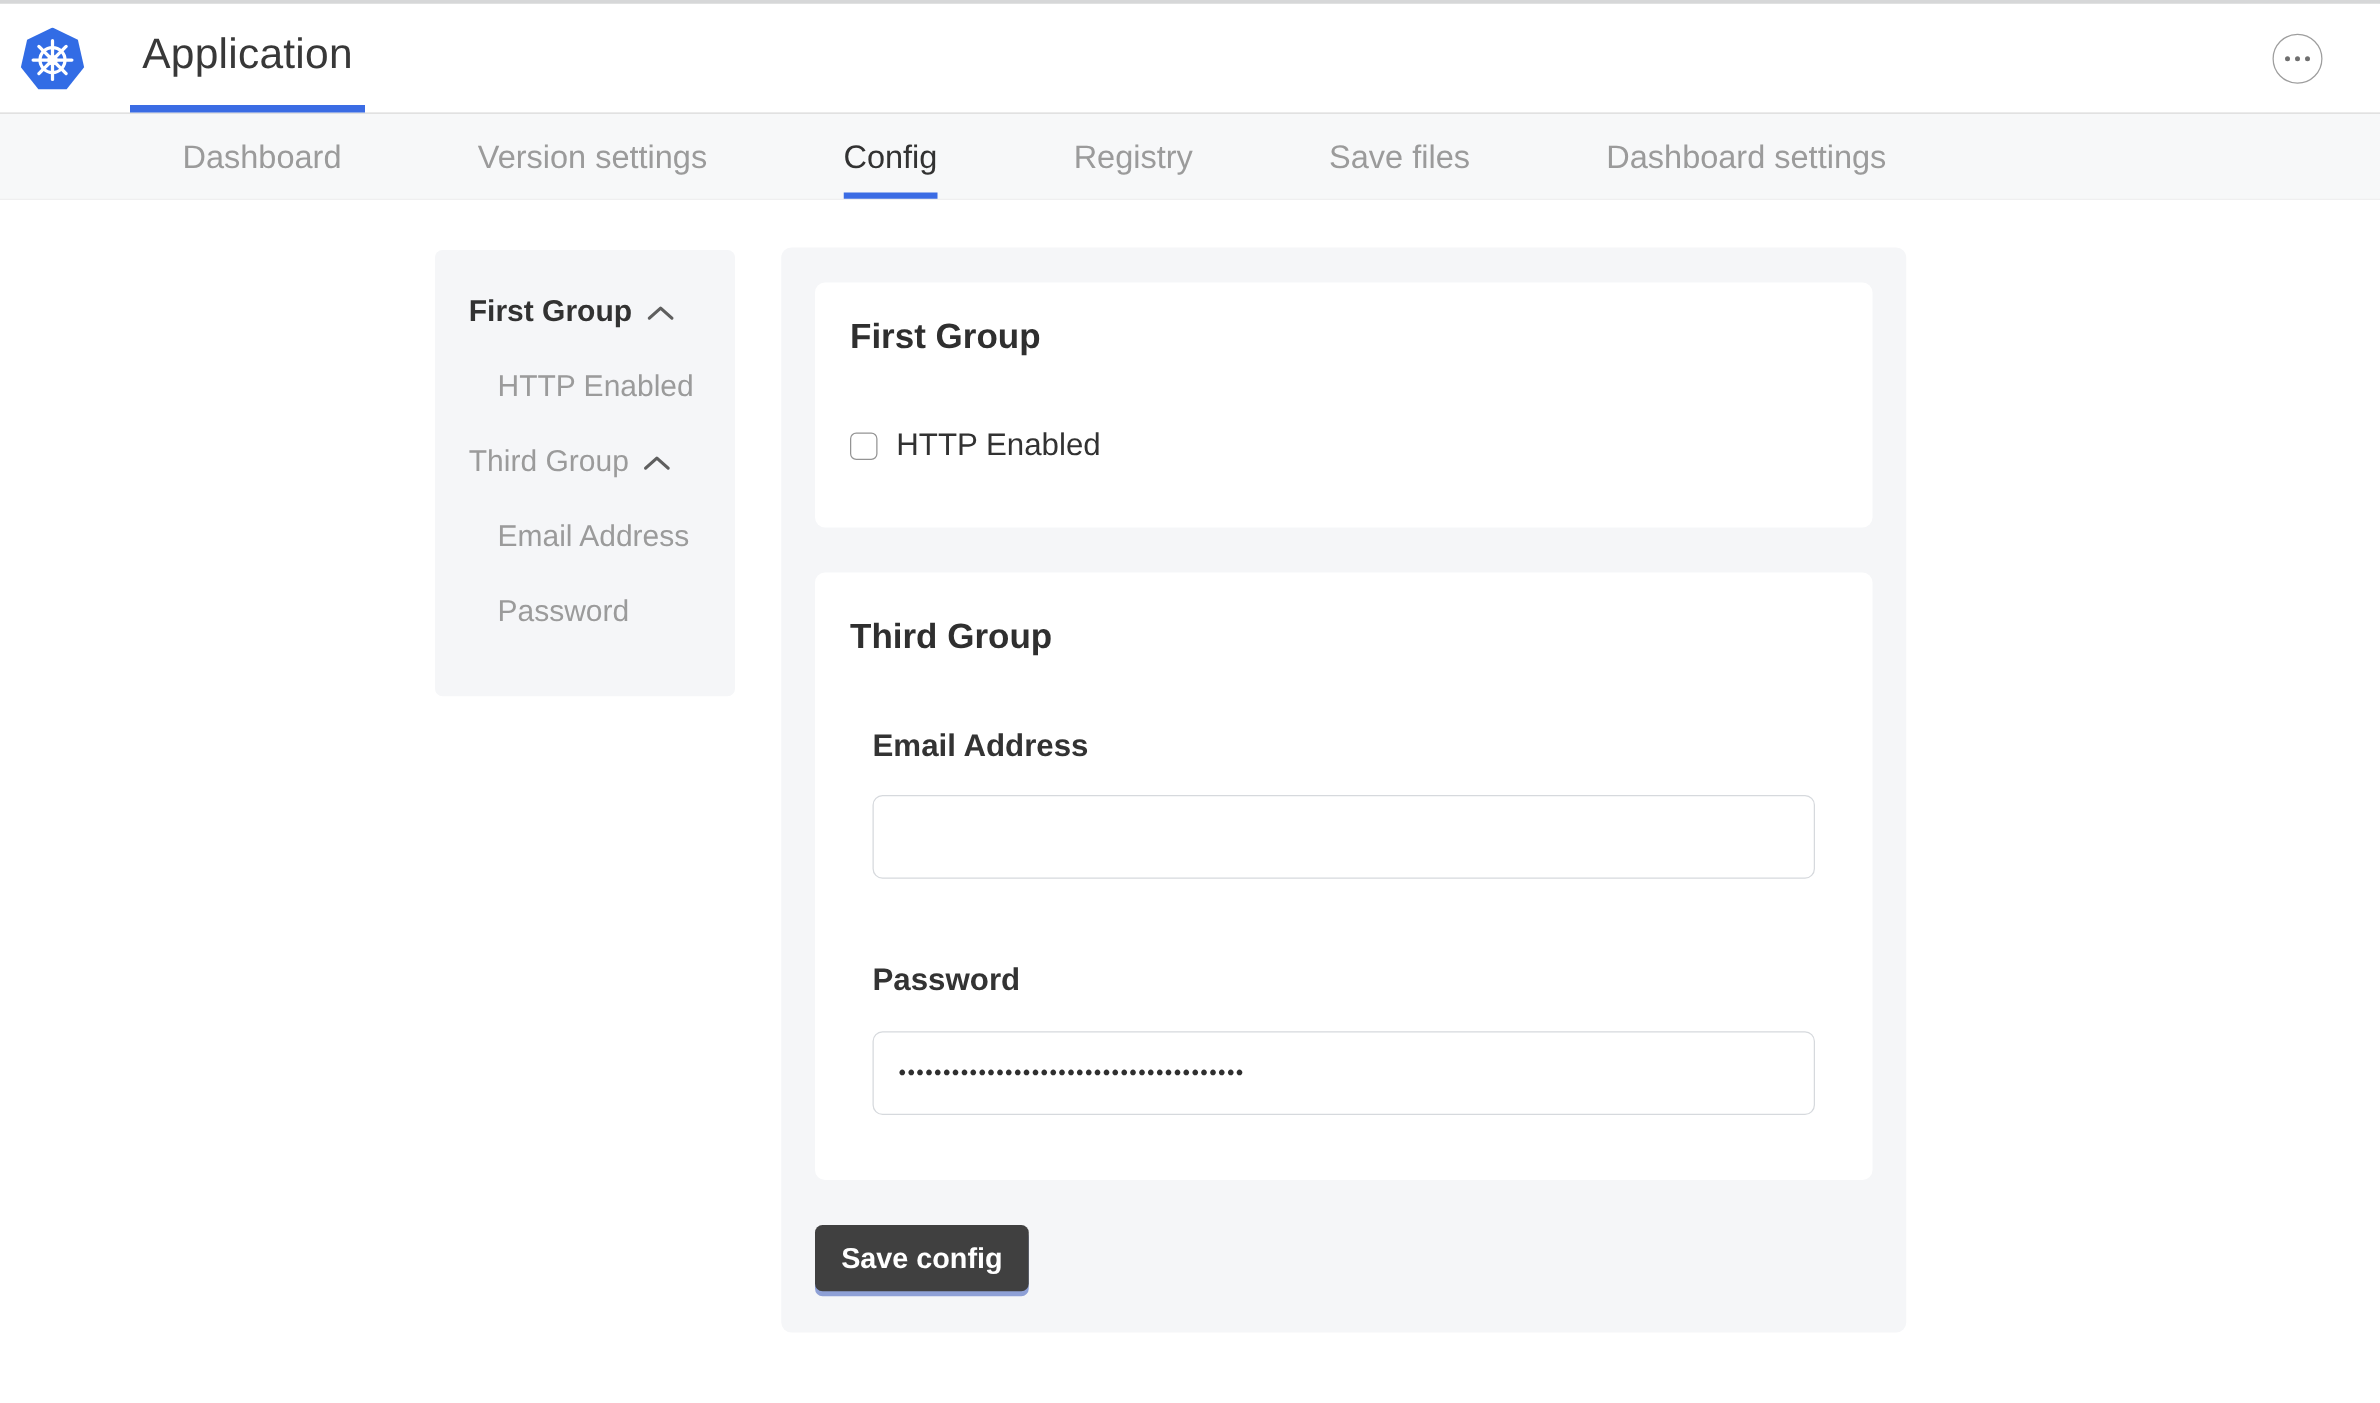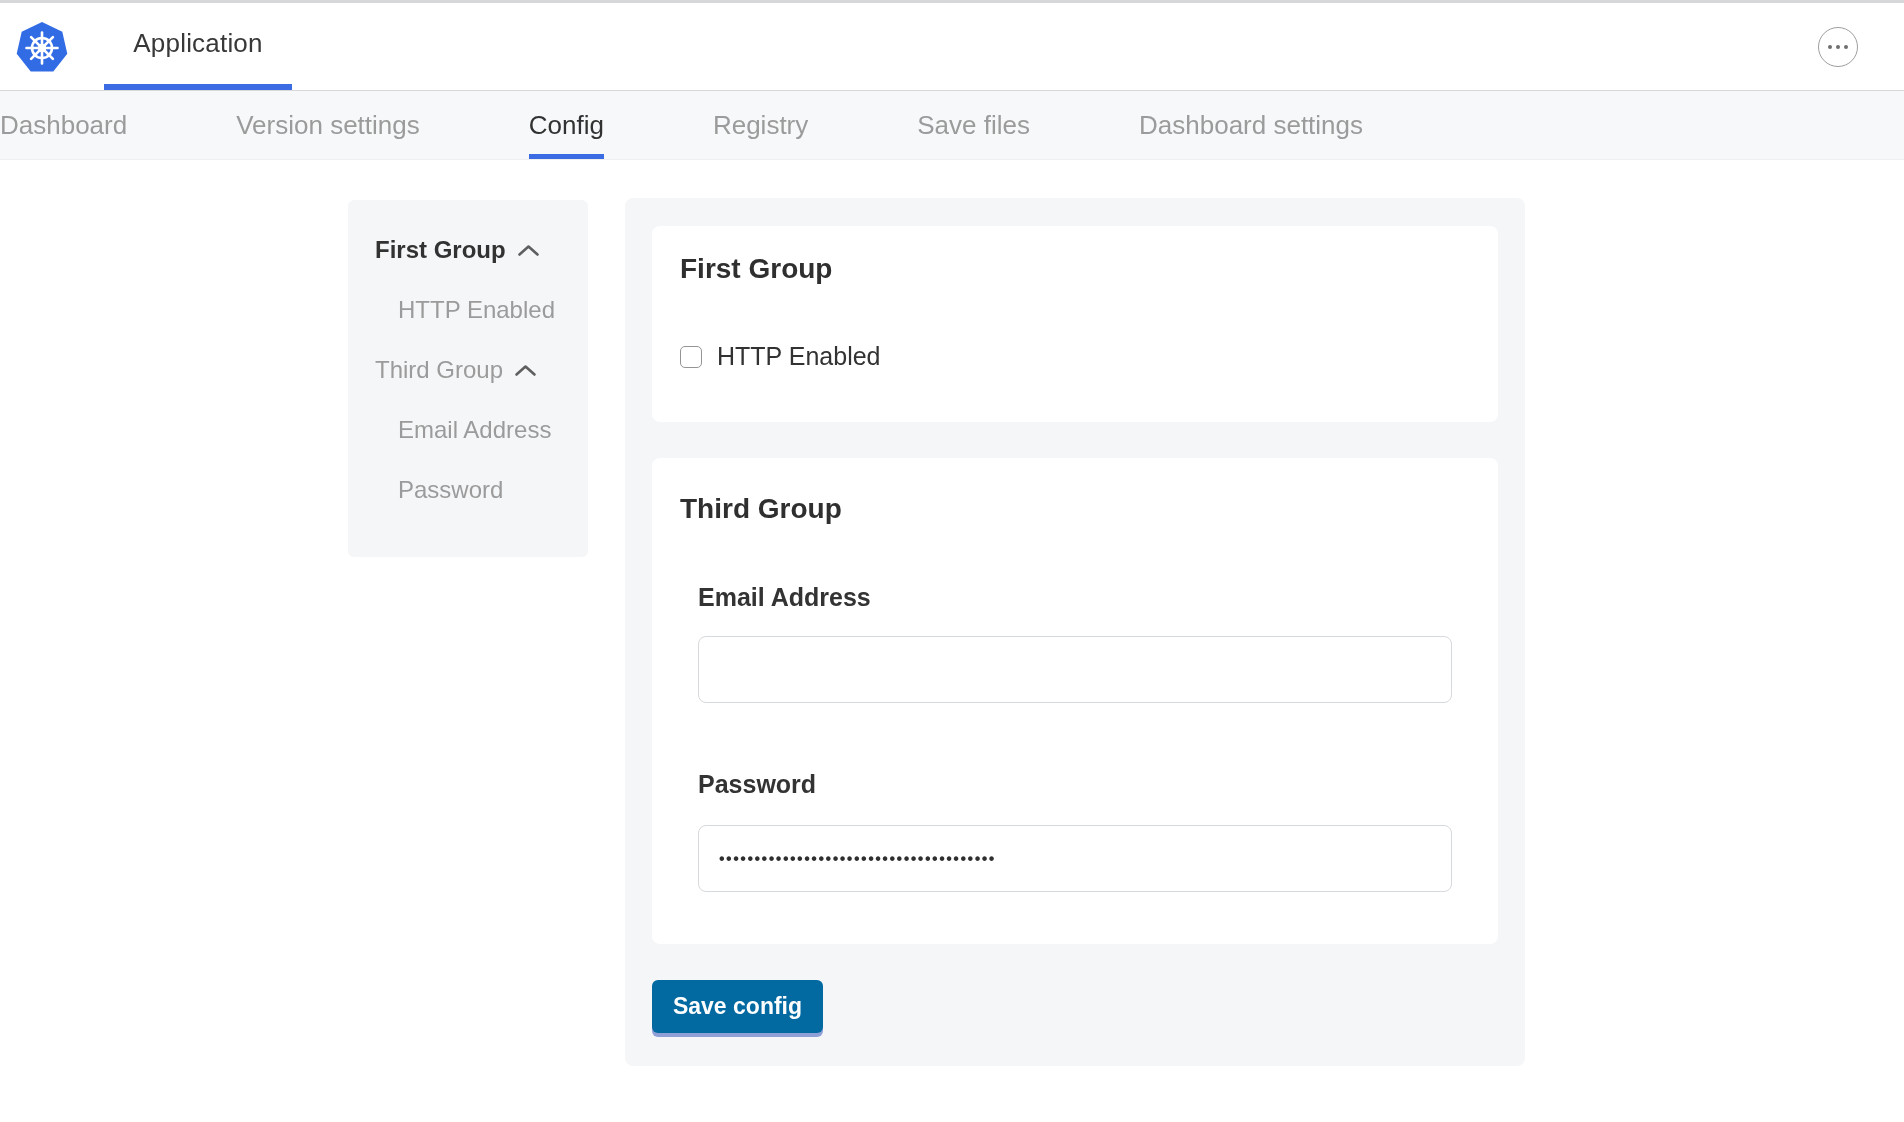--- a/index.html
+++ b/index.html
@@ -6,29 +6,29 @@
   html,body { width:1904px; height:1122px; background:#ffffff; overflow:hidden;
               font-family:"Liberation Sans","DejaVu Sans",sans-serif; }
 
   
   .header { position:relative; height:91px; background:#fff;
             border-top:3px solid #d6d7d8; border-bottom:1px solid #d8d8d8; }
   .logo { position:absolute; left:16px; top:19px; width:52px; height:52px; }
   .app-tab { position:absolute; left:104px; top:0; height:100%; width:188px;
              display:flex; align-items:center; justify-content:center;
              border-bottom:6px solid #3b6ce4; cursor:pointer; }
-  .app-tab span { font-size:26px; color:#383838; letter-spacing:.2px; }
+  .app-tab span { font-size:34px; color:#383838; letter-spacing:.2px; }
   .menu-btn { position:absolute; right:46px; top:24px; width:40px; height:40px;
               border:1.5px solid #9e9e9e; border-radius:50%; background:#fff;
               display:flex; align-items:center; justify-content:center; gap:3.5px; cursor:pointer; }
   .menu-btn i { width:4.5px; height:4.5px; border-radius:50%; background:#6f6f6f; }
 
   
   .subnav { height:69px; background:#f7f8f9; border-bottom:1px solid #efeff0;
-            display:flex; align-items:stretch; column-gap:109px; }
+            display:flex; align-items:stretch; padding-left:146px; column-gap:109px; }
   .subnav .tab { display:flex; align-items:center; font-size:26px; color:#9b9b9b;
                  cursor:pointer; border-bottom:5px solid transparent; padding-top:5px; }
   .subnav .tab.active { color:#323232; border-bottom-color:#3b6ce4;text-align:right; }
 
   
   .cfg-sidebar { position:absolute; left:348px; top:200px; width:240px; height:357px;
                  background:#f5f6f8; border-radius:6px; padding:36px 0 0 27px; }
   .cfg-row { display:flex; align-items:center; line-height:28px; margin-bottom:32px; cursor:pointer; }
   .cfg-row.group-active span { font-size:24px; font-weight:bold; color:#323232; }
   .cfg-row.group span { font-size:24px; color:#9b9b9b; }
@@ -52,21 +52,21 @@
   .field { margin-left:18px; }
   .field-label { display:block; font-size:25px; line-height:30px; font-weight:600; color:#333; }
   .f1 .field-label { margin-top:56px; }
   .f2 .field-label { margin-top:66px; }
   .text-input { display:block; width:754px; height:67px; margin-top:24px;
                 border:1px solid #d6d9dd; border-radius:8px; background:#fff;
                 font-size:25px; color:#323232; padding:0 20px; outline:none; }
   .f2 .text-input { margin-top:26px; font-size:16px; font-weight:bold; letter-spacing:1.5px; color:#2f2f2f; }
 
   .save-btn { margin-top:36px; width:171px; height:53px; border:none; border-radius:6px;
-              background:#0369a1; box-shadow:0 4px 0 #8ea0d6; color:#ffffff;
+              background:#404040; box-shadow:0 4px 0 #8ea0d6; color:#ffffff;
               font-size:23px; font-weight:bold; font-family:inherit; cursor:pointer; }
 </style>
 </head>
 <body>
 
 <div class="header">
   <svg class="logo" viewBox="0 0 52 52">
     <polygon points="26,0 46.3,9.8 51.3,31.8 37.3,49.4 14.7,49.4 0.7,31.8 5.7,9.8" fill="#326ce5"></polygon>
     <g stroke="#ffffff" stroke-width="2.6" stroke-linecap="round" fill="none">
       <circle cx="26" cy="26" r="10"></circle>

